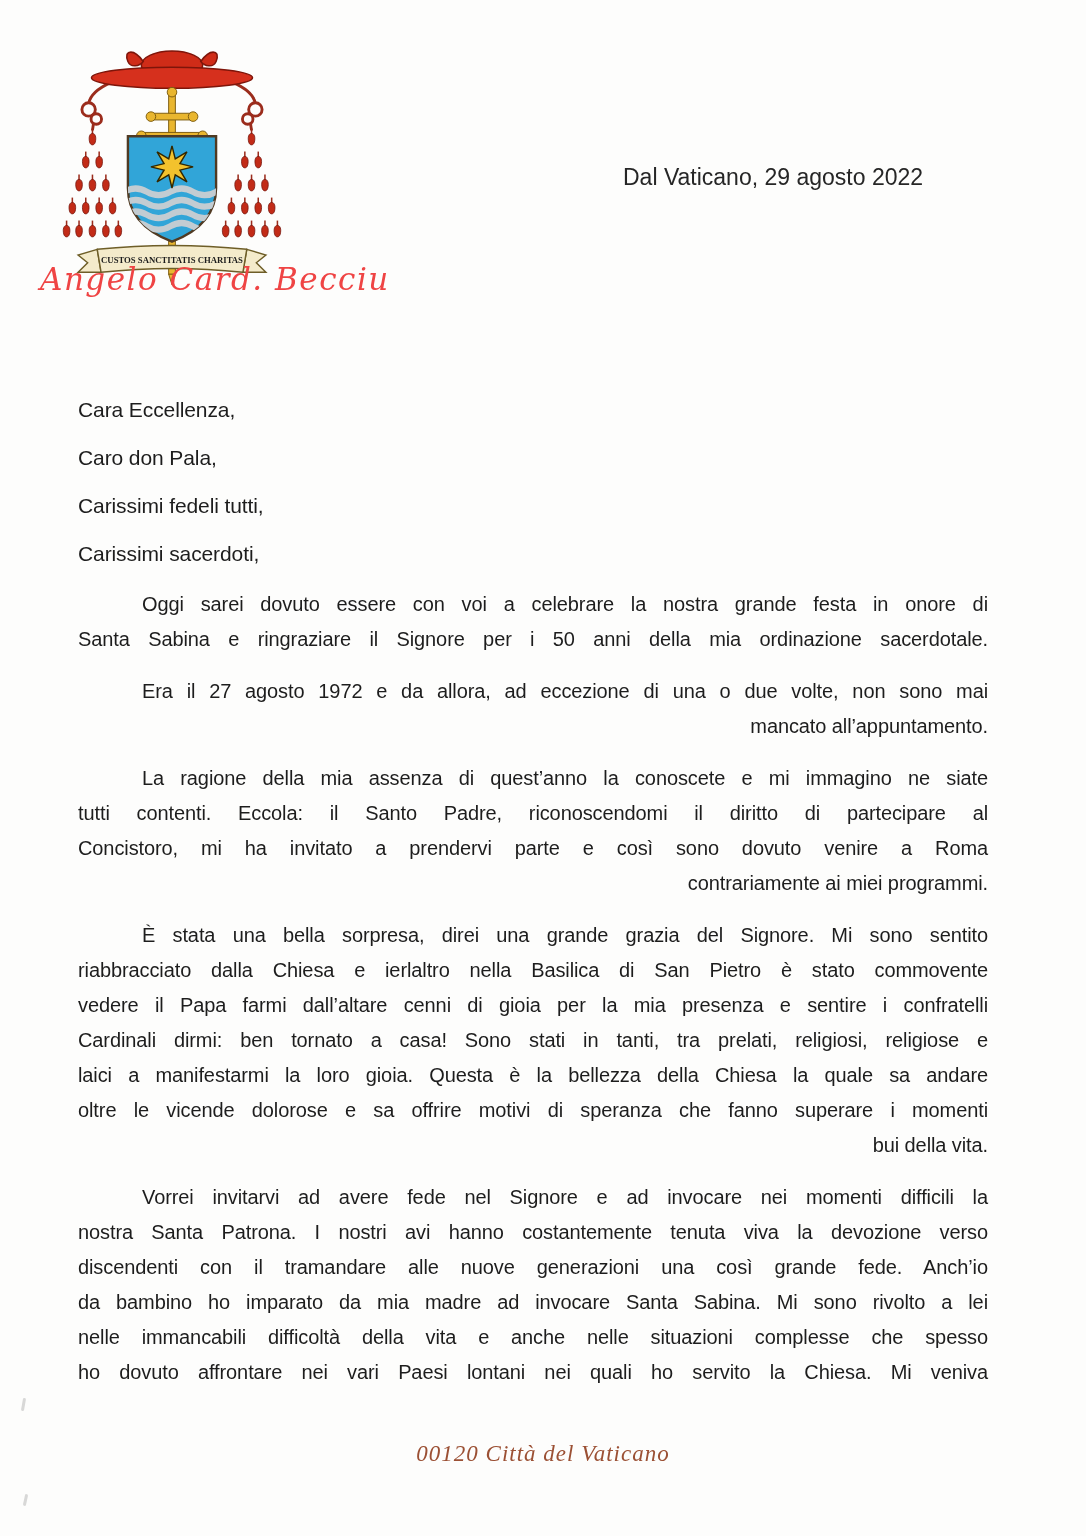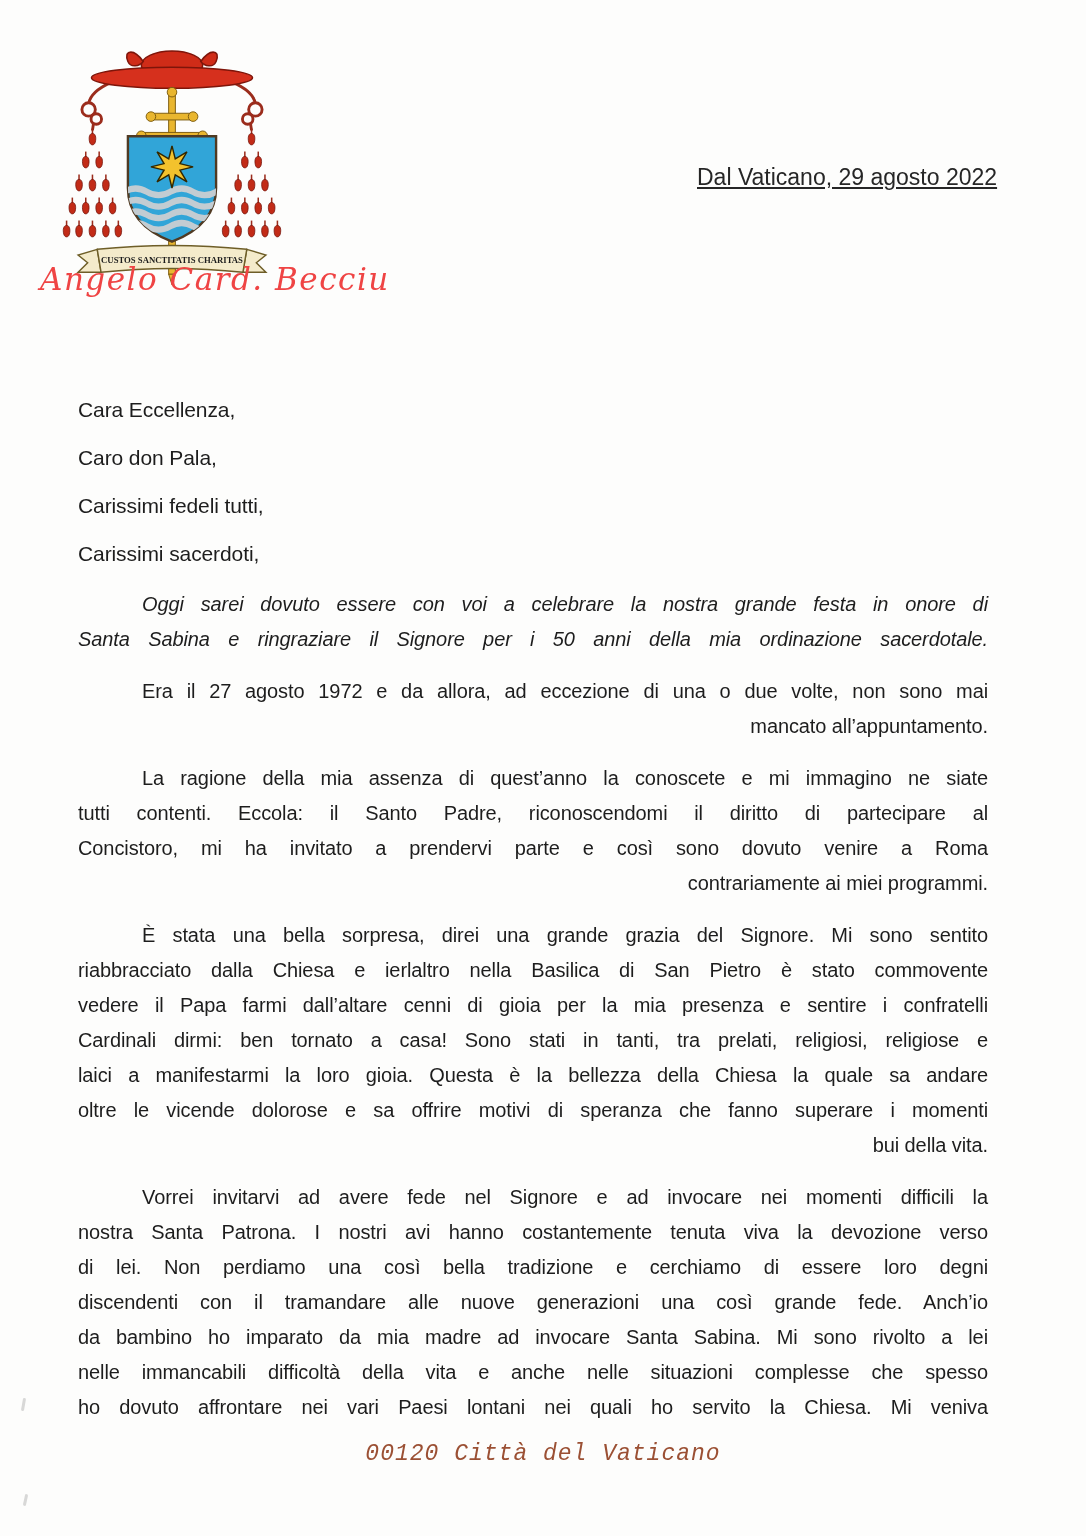--- a/index.html
+++ b/index.html
@@ -7,31 +7,31 @@
     position:relative;width:1086px;height:1536px;margin:0 auto;
     background:#fdfdfc;overflow:hidden;
     font-family:"Liberation Sans",sans-serif;color:#1d1d1d;
   }
   .coa{position:absolute;left:57px;top:42px;width:230px;height:246px;}
   .signature{
     position:absolute;left:40px;top:261px;
     font-family:"DejaVu Serif",serif;font-style:italic;
     font-size:31px;color:#ef4444;letter-spacing:1.5px;white-space:nowrap;
   }
-  .dateline{position:absolute;left:697px;top:164px;font-size:23px;color:#262626;white-space:nowrap;text-decoration:underline;}
+  .dateline{position:absolute;left:623px;top:164px;font-size:23px;color:#262626;white-space:nowrap;}
   .body-text{position:absolute;left:78px;top:392px;width:910px;font-size:20px;line-height:35px;letter-spacing:-0.1px;}
   .salut{font-size:21px;margin-bottom:13px;}
   .para{margin-top:17px;}
-  .para.p0{margin-top:16px;font-style:italic;}
+  .para.p0{margin-top:16px;}
   .jline{text-align:justify;text-align-last:justify;}
   .lline{text-align:right;}
   .first{text-indent:64px;}
   .footer{
     position:absolute;left:0;right:0;top:1441px;text-align:center;
-    font-family:Liberation Mono, monospace;font-style:italic;
+    font-family:Liberation Serif, serif;font-style:italic;
     font-size:23px;color:#9b5034;letter-spacing:1px;
   }
   .artifact{position:absolute;background:#9f9f9f;opacity:.4;border-radius:2px;}
   .a1{left:22px;top:1398px;width:3px;height:13px;transform:rotate(10deg);}
   .a2{left:24px;top:1494px;width:3px;height:12px;transform:rotate(12deg);}
 </style>
 </head>
 <body>
 
 <div class="page">
@@ -160,21 +160,20 @@
       <div class="jline">vedere il Papa farmi dall’altare cenni di gioia per la mia presenza e sentire i confratelli</div>
       <div class="jline">Cardinali dirmi: ben tornato a casa! Sono stati in tanti, tra prelati, religiosi, religiose e</div>
       <div class="jline">laici a manifestarmi la loro gioia. Questa è la bellezza della Chiesa la quale sa andare</div>
       <div class="jline">oltre le vicende dolorose e sa offrire motivi di speranza che fanno superare i momenti</div>
       <div class="lline">bui della vita.</div>
     </div>
 
     <div class="para">
       <div class="jline first">Vorrei invitarvi ad avere fede nel Signore e ad invocare nei momenti difficili la</div>
       <div class="jline">nostra Santa Patrona. I nostri avi hanno costantemente tenuta viva la devozione verso</div>
-      <div class="jline">di lei. Non perdiamo una così bella tradizione e cerchiamo di essere loro degni</div>
       <div class="jline">discendenti con il tramandare alle nuove generazioni una così grande fede. Anch’io</div>
       <div class="jline">da bambino ho imparato da mia madre ad invocare Santa Sabina. Mi sono rivolto a lei</div>
       <div class="jline">nelle immancabili difficoltà della vita e anche nelle situazioni complesse che spesso</div>
       <div class="jline">ho dovuto affrontare nei vari Paesi lontani nei quali ho servito la Chiesa. Mi veniva</div>
     </div>
   </div>
 
   <div class="footer">00120 Città del Vaticano</div>
 
   <div class="artifact a1"></div>

